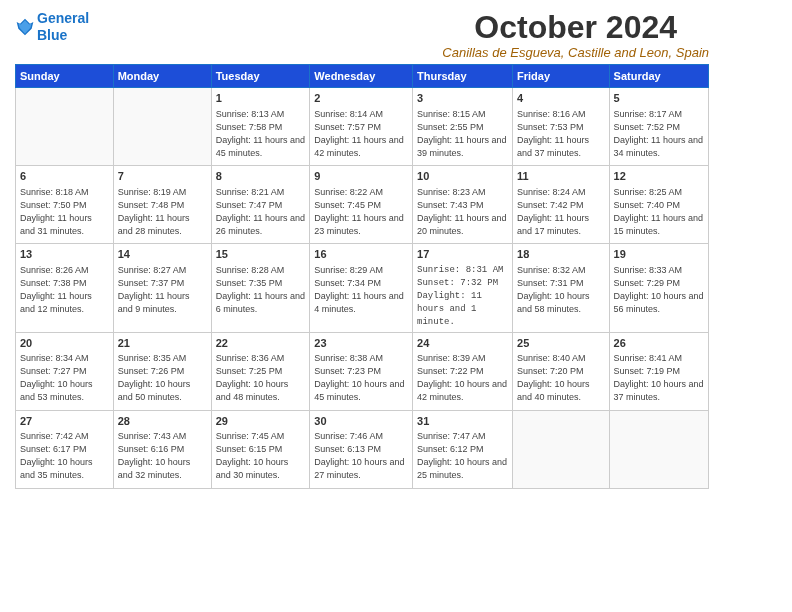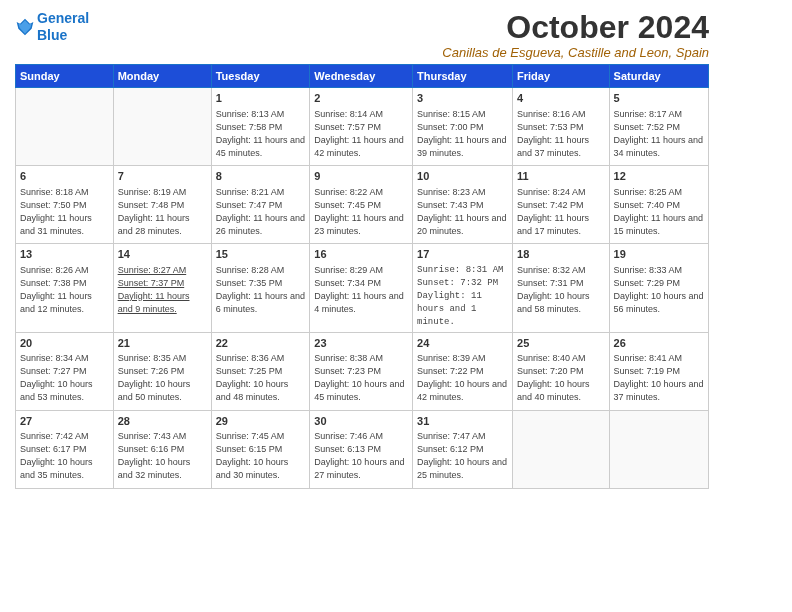--- a/index.html
+++ b/index.html
@@ -32,21 +32,21 @@
       line-height: 1.2;
     }
     .logo-text span {
       color: #1a73c8;
     }
     .logo-icon {
       width: 20px;
       height: 20px;
     }
     .title-block {
-      text-align: right;
+      text-align: center;
     }
     .month-title {
       font-size: 32px;
       font-weight: bold;
       color: #333;
       line-height: 1.1;
     }
     .subtitle {
       font-size: 13px;
       color: #a16207;
@@ -135,21 +135,21 @@
           </td>
           <td>
             <span class="day-num">2</span>
             <div class="day-info" style="white-space: pre-line;">Sunrise: 8:14 AM
 Sunset: 7:57 PM
 Daylight: 11 hours and 42 minutes.</div>
           </td>
           <td>
             <span class="day-num">3</span>
             <div class="day-info" style="white-space: pre-line;">Sunrise: 8:15 AM
-Sunset: 7:00 PM
+Sunset: 2:55 PM
 Daylight: 11 hours and 39 minutes.</div>
           </td>
           <td>
             <span class="day-num">4</span>
             <div class="day-info" style="white-space: pre-line;">Sunrise: 8:16 AM
 Sunset: 7:53 PM
 Daylight: 11 hours and 37 minutes.</div>
           </td>
           <td>
             <span class="day-num">5</span>
@@ -204,21 +204,21 @@
         </tr>
         <tr>
           <td>
             <span class="day-num">13</span>
             <div class="day-info" style="white-space: pre-line;">Sunrise: 8:26 AM
 Sunset: 7:38 PM
 Daylight: 11 hours and 12 minutes.</div>
           </td>
           <td>
             <span class="day-num">14</span>
-            <div class="day-info" style="white-space: pre-line; text-decoration: underline;">Sunrise: 8:27 AM
+            <div class="day-info" style="white-space: pre-line;">Sunrise: 8:27 AM
 Sunset: 7:37 PM
 Daylight: 11 hours and 9 minutes.</div>
           </td>
           <td>
             <span class="day-num">15</span>
             <div class="day-info" style="white-space: pre-line;">Sunrise: 8:28 AM
 Sunset: 7:35 PM
 Daylight: 11 hours and 6 minutes.</div>
           </td>
           <td>

